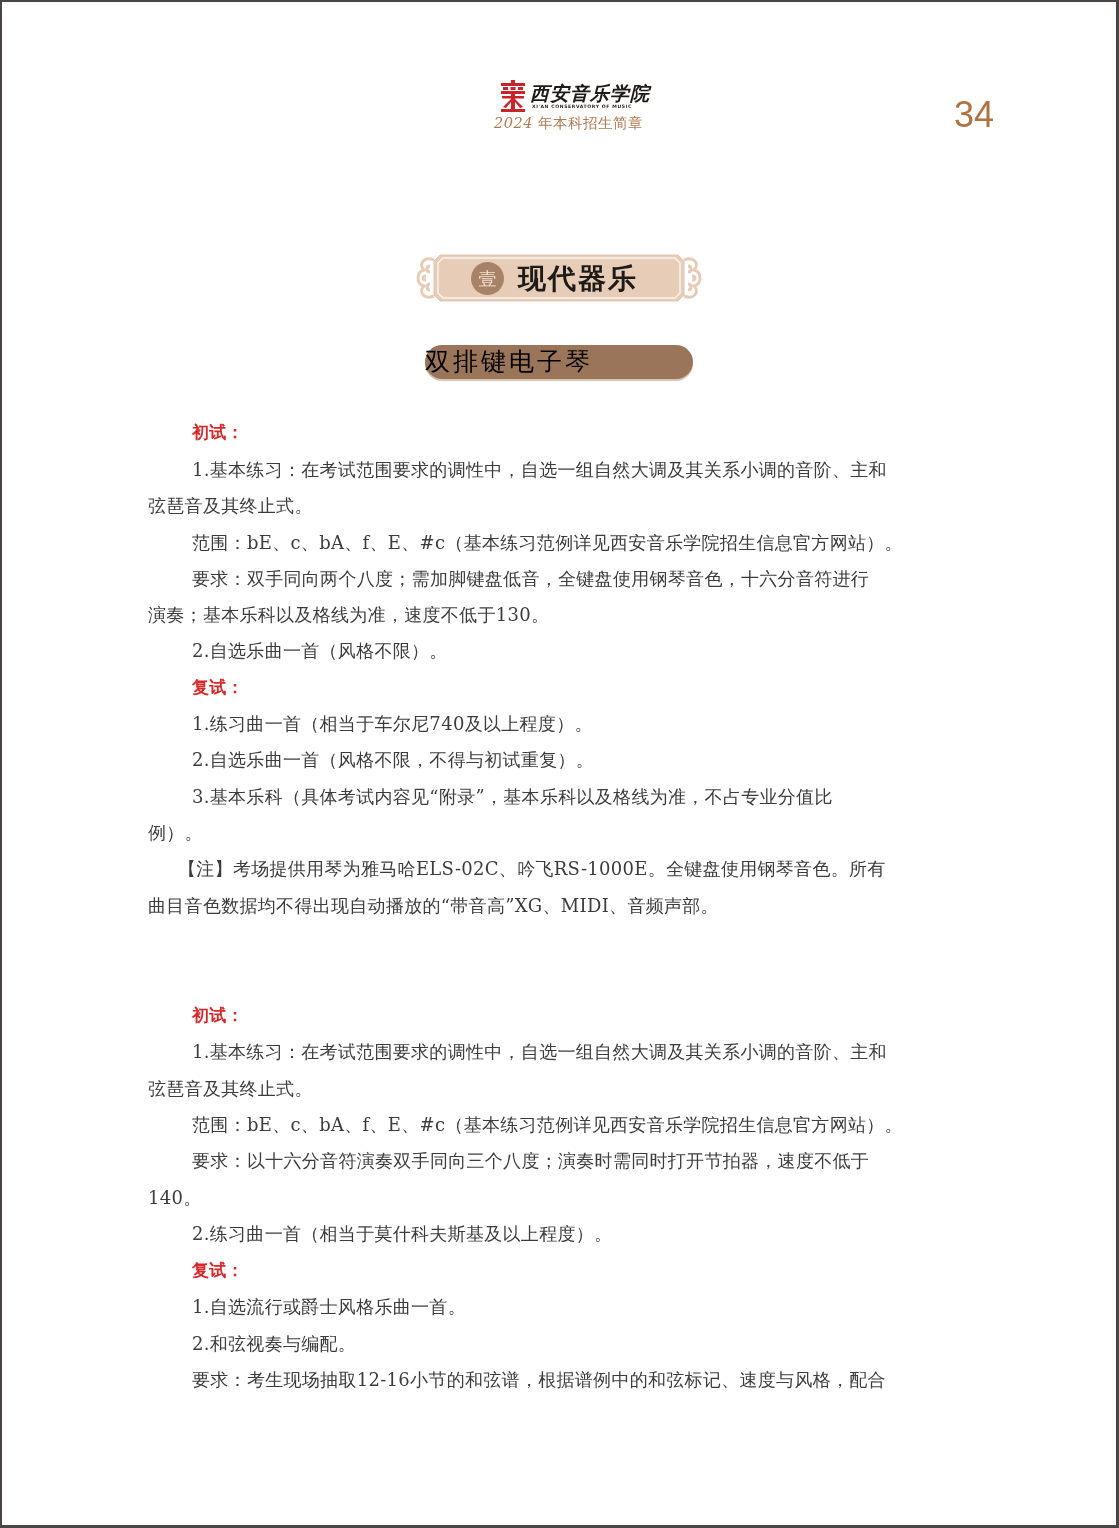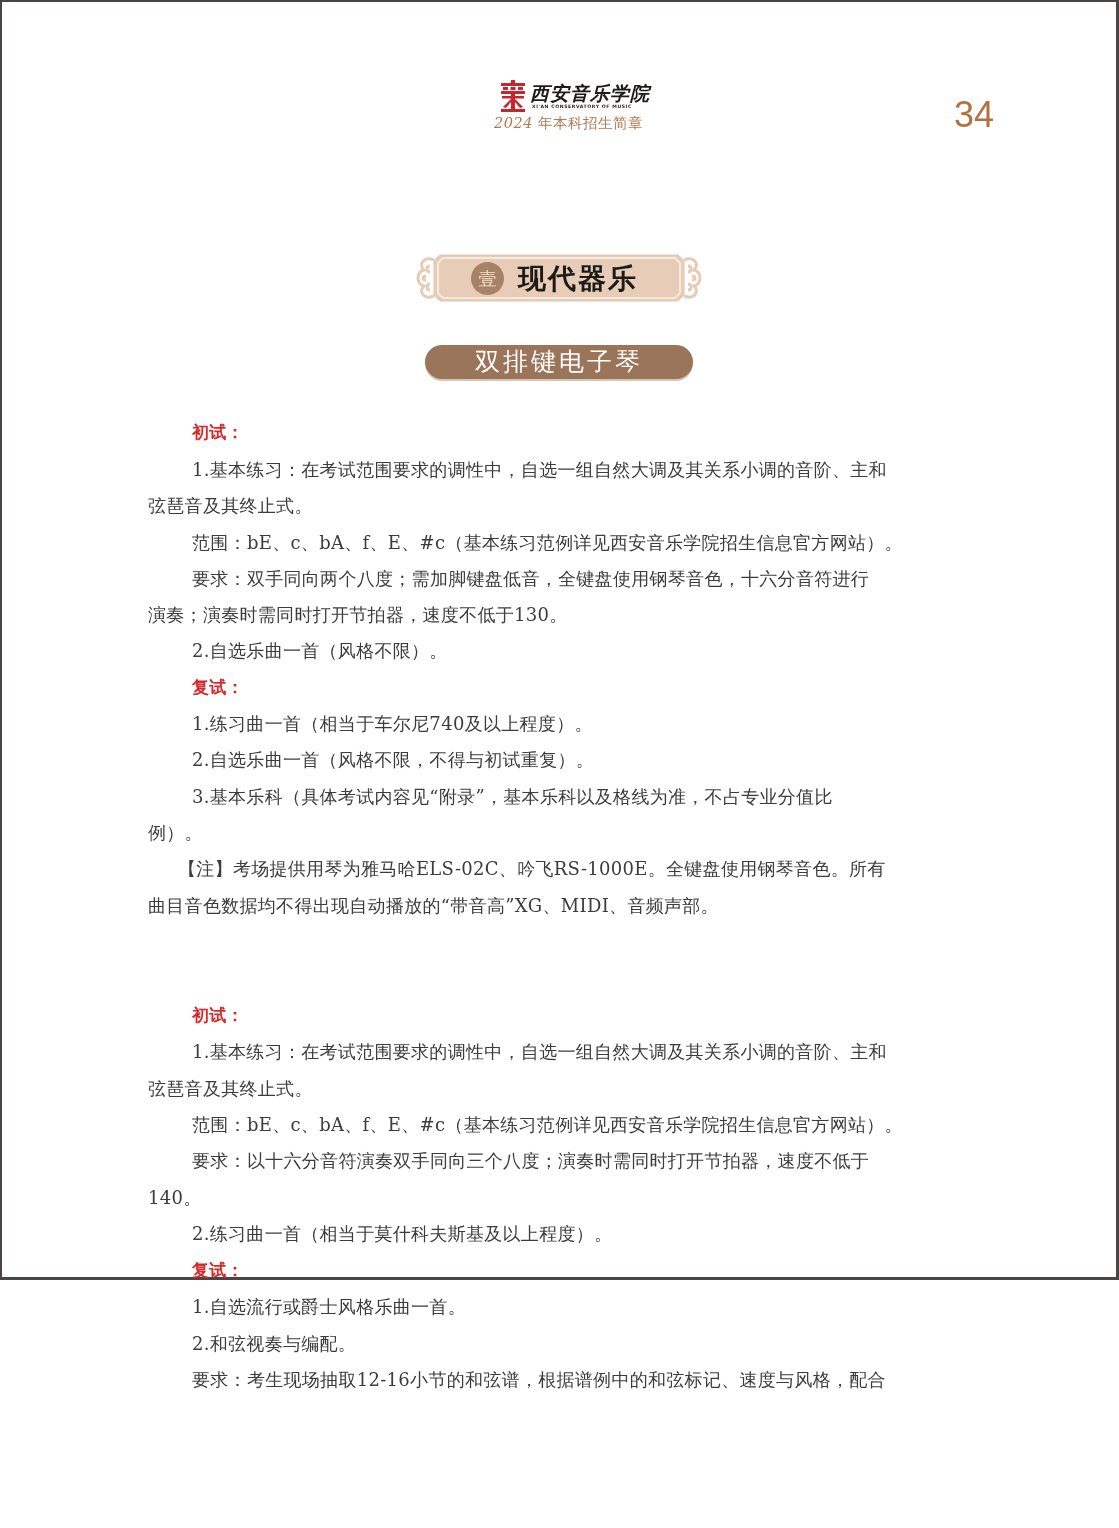--- a/index.html
+++ b/index.html
@@ -1,19 +1,19 @@
 <!DOCTYPE html>
 <html><head>
   <meta charset="utf-8">
   <style>
     * { margin: 0; padding: 0; box-sizing: border-box; }
     html, body { width: 1119px; height: 1528px; background: #ffffff; overflow: hidden; }
     body { font-family: "DejaVu Serif", "Liberation Serif", serif; color: #3a3a3a; position: relative; }
     .page {
-      position: absolute; left: 0; top: 0; width: 1119px; height: 1280px;
+      position: absolute; left: 0; top: 0; width: 1119px; height: 1528px;
       border-left: 2px solid #4a4444; border-top: 2px solid #4a4444;
       border-right: 3px solid #4a4444; border-bottom: 3px solid #4a4444;
       background: #fff;
     }
     
     .header-logo { position: absolute; left: 498px; top: 78px; width: 150px; height: 52px; }
     .logo-emblem { position: absolute; left: 0; top: 0; width: 26px; height: 32px; }
     .logo-name {
       position: absolute; left: 30px; top: 1px; font-size: 19px; font-weight: bold;
       color: #1f1a18; letter-spacing: 1px; font-family: "DejaVu Serif", serif; white-space: nowrap;
@@ -40,21 +40,21 @@
       background: #a88266; color: #f2e1d2; font-size: 18px; text-align: center; line-height: 33px;
       font-family: "DejaVu Serif", serif;
     }
     .chapter-title {
       position: absolute; left: 102px; top: 8px; font-size: 28px; color: #1d1a18; font-weight: bold;
       font-family: "DejaVu Sans", sans-serif; letter-spacing: 2px; white-space: nowrap;
     }
     
     .section-pill {
       position: absolute; height: 34px; border-radius: 17px; background: #9a7559;
-      color: #ffffff; text-align: center; font-family: "DejaVu Sans", sans-serif;
+      color: #000000; text-align: left; font-family: "DejaVu Sans", sans-serif;
       font-size: 25px; line-height: 34px; letter-spacing: 3px;
       box-shadow: 0 2px 0 #d8c4b2;
     }
     .pill-1 { left: 423px; top: 343px; width: 268px; }
     .pill-2 { left: 453px; top: 940px; width: 210px; }
     
     .line {
       position: absolute; font-size: 18px; color: #3c3c3c; white-space: nowrap;
       font-family: "DejaVu Serif", "Liberation Serif", serif; letter-spacing: 0.3px;
     }
@@ -102,21 +102,21 @@
     <div class="chapter-title">现代器乐</div>
   </div>
 
   <div class="section-pill pill-1">双排键电子琴</div>
 
   <div class="line label-red" style="left:190px; top:419px;">初试：</div>
   <div class="line" style="left:190px; top:456px;">1.基本练习：在考试范围要求的调性中，自选一组自然大调及其关系小调的音阶、主和</div>
   <div class="line" style="left:146px; top:492px;">弦琶音及其终止式。</div>
   <div class="line" style="left:190px; top:529px;">范围：bE、c、bA、f、E、#c（基本练习范例详见西安音乐学院招生信息官方网站）。</div>
   <div class="line" style="left:190px; top:565px;">要求：双手同向两个八度；需加脚键盘低音，全键盘使用钢琴音色，十六分音符进行</div>
-  <div class="line" style="left:146px; top:601px;">演奏；演奏时需同时打开节拍器，速度不低于130。</div>
+  <div class="line" style="left:146px; top:601px;">演奏；基本乐科以及格线为准，速度不低于130。</div>
   <div class="line" style="left:190px; top:637px;">2.自选乐曲一首（风格不限）。</div>
 
   <div class="line label-red" style="left:190px; top:674px;">复试：</div>
   <div class="line" style="left:190px; top:710px;">1.练习曲一首（相当于车尔尼740及以上程度）。</div>
   <div class="line" style="left:190px; top:746px;">2.自选乐曲一首（风格不限，不得与初试重复）。</div>
   <div class="line" style="left:190px; top:783px;">3.基本乐科（具体考试内容见“附录”，基本乐科以及格线为准，不占专业分值比</div>
   <div class="line" style="left:146px; top:819px;">例）。</div>
   <div class="line" style="left:176px; top:855px;">【注】考场提供用琴为雅马哈ELS-02C、吟飞RS-1000E。全键盘使用钢琴音色。所有</div>
   <div class="line" style="left:146px; top:892px;">曲目音色数据均不得出现自动播放的“带音高”XG、MIDI、音频声部。</div>
 

